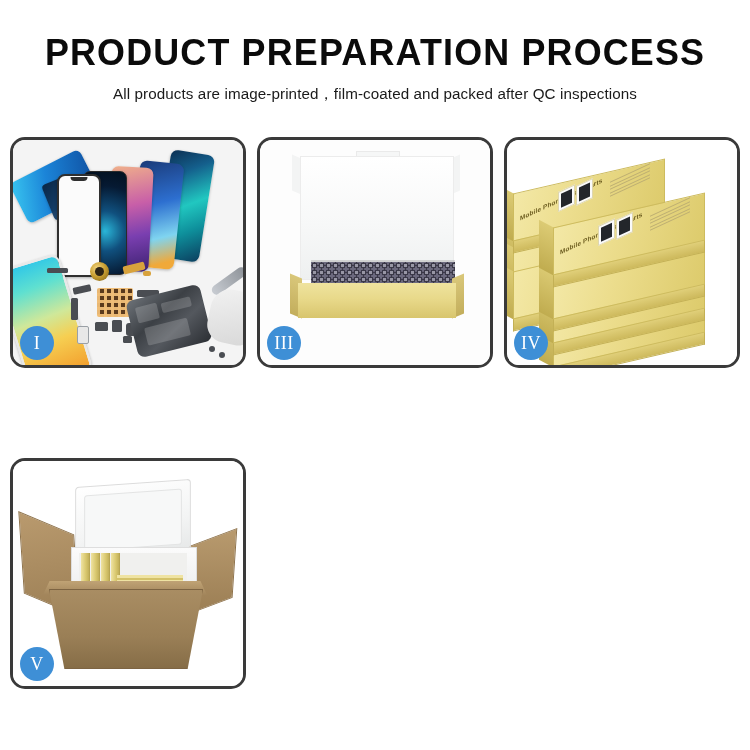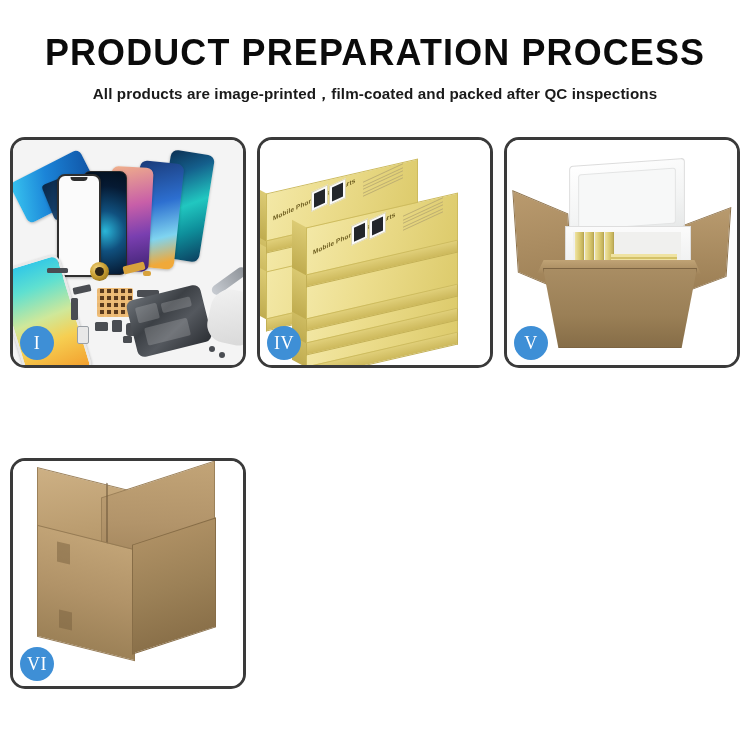--- a/index.html
+++ b/index.html
@@ -29,21 +29,21 @@
     letter-spacing: 1.2px;
     color: #0b0b0b;
     line-height: 1.05;
     transform: scaleX(0.97);
     white-space: nowrap;
   }
   .page-subtitle {
     margin-top: 11px;
     font-family: "Liberation Sans", sans-serif;
     font-size: 15.2px;
-    font-weight: bold;
+    font-weight: normal;
     color: #1a1a1a;
     letter-spacing: 0.1px;
     white-space: nowrap;
   }
 
   
   .grid {
     position: absolute;
     left: 10px;
     top: 137px;
@@ -414,20 +414,35 @@
       </div>
       <div class="tool"></div>
       <div class="hand"></div>
       <div class="tinypart" style="left:196px;top:206px;width:6px;height:6px;border-radius:50%;"></div>
       <div class="tinypart" style="left:206px;top:212px;width:6px;height:6px;border-radius:50%;"></div>
     </div>
     <div class="badge">I</div>
   </div>
 
 
+  <div class="panel">
+    <div class="panel-stage">
+      <div class="p3bg"></div>
+      <div class="box3-lid-tab"></div>
+      <div class="box3-lid-fold-l"></div>
+      <div class="box3-lid-fold-r"></div>
+      <div class="box3-lid"></div>
+      <div class="box3-inner-shadow"></div>
+      <div class="box3-foam"></div>
+      <div class="box3-side-l"></div>
+      <div class="box3-side-r"></div>
+      <div class="box3-front"></div>
+    </div>
+    <div class="badge">III</div>
+  </div>
 
   <div class="panel">
     <div class="panel-stage">
       <div class="p4bg"></div>
       <div class="stack">
 
         <div class="sbox" style="left:6px;top:52px;">
           <span class="side" style="left:-14px;top:14px;"></span>
           <span class="front" style="left:0;top:44px;"></span>
           <span class="top" style="left:0;top:0;"></span>
@@ -522,27 +537,14 @@
         <span class="ybar" style="left:20px;"></span>
         <span class="ybar" style="left:30px;"></span>
         <span class="ybar flat"></span>
       </div>
       <div class="c5-rim"></div>
       <div class="c5-body c5-body-shape"></div>
     </div>
     <div class="badge">V</div>
   </div>
 
-  <div class="panel">
-    <div class="panel-stage">
-      <div class="p6bg"></div>
-      <div class="c6-top"></div>
-      <div class="c6-top2"></div>
-      <div class="c6-seam"></div>
-      <div class="c6-front"></div>
-      <div class="c6-side"></div>
-      <div class="c6-tape"></div>
-      <div class="c6-tape2"></div>
-    </div>
-    <div class="badge">VI</div>
-  </div>
 
 </div>
 
 </body></html>

